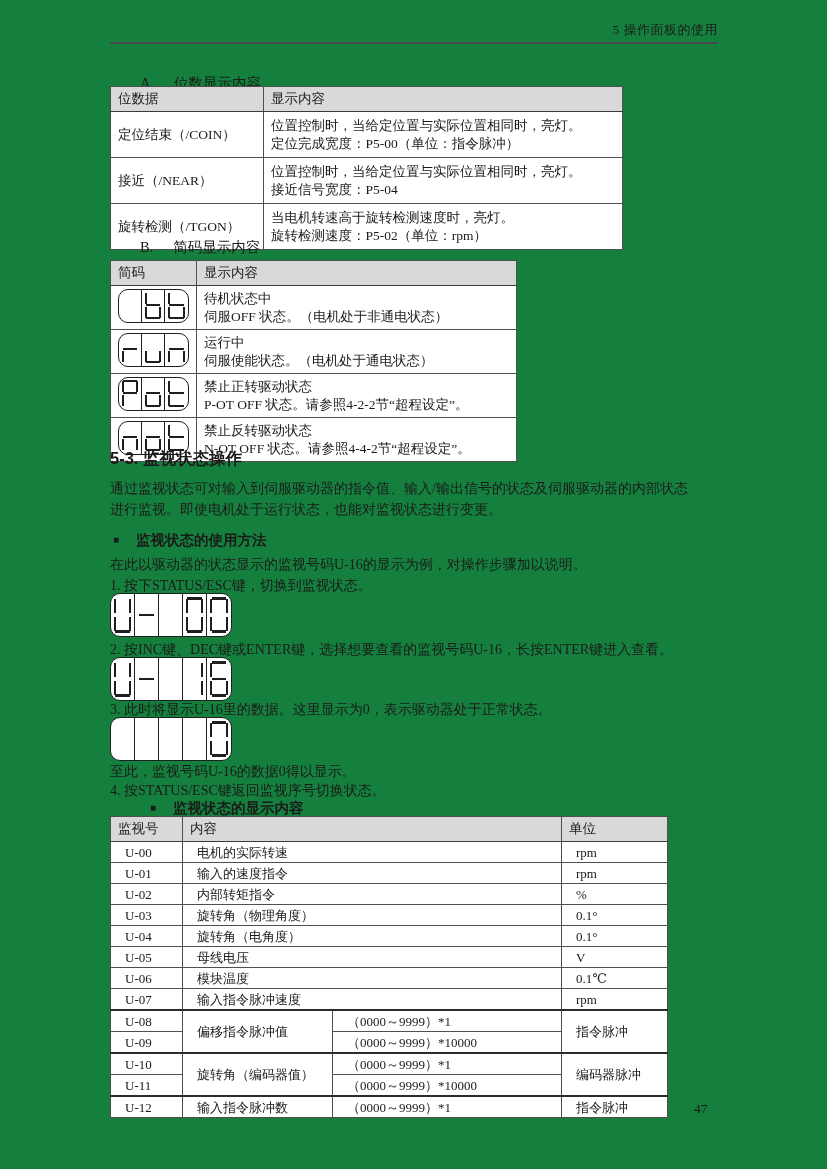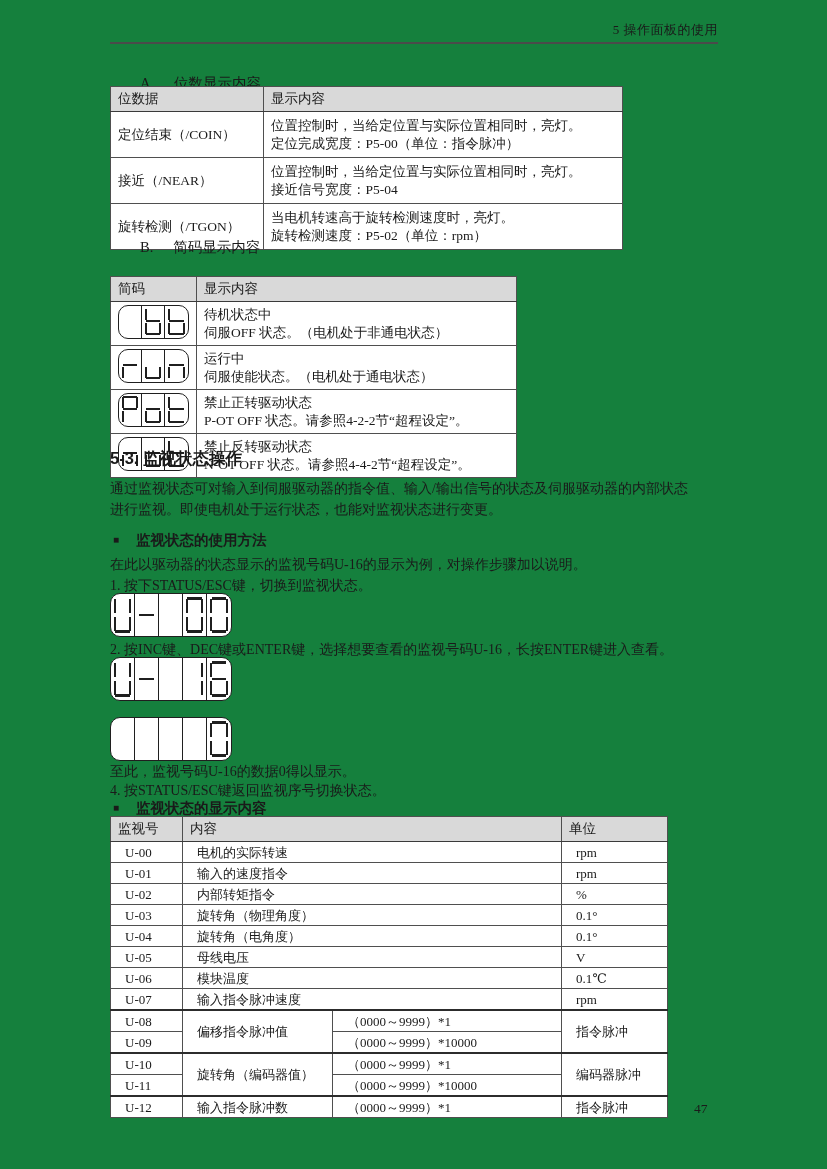--- a/index.html
+++ b/index.html
@@ -106,21 +106,21 @@
         <div class="cellline">旋转检测速度：P5-02（单位：rpm）</div>
       </td>
     </tr>
   </tbody>
     </table>
 
   <div class="abs letter-head" style="top:238px;">
     <span class="lbl">B.</span><span>简码显示内容</span>
   </div>
 
-  <table class="tbl" id="tableB" style="top:276px;left:110px;width:407px;">
+  <table class="tbl" id="tableB" style="top:260px;left:110px;width:407px;">
     <colgroup>
         <col style="width:86px">
         <col>
       </colgroup>
     <tbody>
         <tr>
       <th>简码</th>
       <th>显示内容</th>
     </tr>
     <tr style="height:44px;">
@@ -287,39 +287,40 @@
       <span class="cell">
         <span class="seg seg-a"></span>
         <span class="seg seg-c"></span>
         <span class="seg seg-d"></span>
         <span class="seg seg-e"></span>
         <span class="seg seg-f"></span>
         <span class="seg seg-g"></span>
       </span>
     </span>
 
+  <div class="abs bodyline" style="top:701px;">3. 此时将显示U-16里的数据。这里显示为0，表示驱动器处于正常状态。</div>
   <span class="abs ssd ssd-step" style="top:717px;left:110px;">
       <span class="cell"></span>
       <span class="cell"></span>
       <span class="cell"></span>
       <span class="cell"></span>
       <span class="cell">
         <span class="seg seg-a"></span>
         <span class="seg seg-b"></span>
         <span class="seg seg-c"></span>
         <span class="seg seg-d"></span>
         <span class="seg seg-e"></span>
         <span class="seg seg-f"></span>
       </span>
     </span>
 
   <div class="abs bodyline" style="top:763px;">至此，监视号码U-16的数据0得以显示。</div>
   <div class="abs bodyline" style="top:782px;">4. 按STATUS/ESC键返回监视序号切换状态。</div>
 
-  <div class="abs sq-head" style="top:799px;">
+  <div class="abs sq-head" style="top:799px;margin-left:37px;">
     <span class="sq">■</span><span>监视状态的显示内容</span>
   </div>
 
   <table class="tbl" id="monitor-table" style="top:816px;left:110px;width:557px;">
     <colgroup>
         <col style="width:72px">
         <col style="width:150px">
         <col style="width:229px">
         <col style="width:106px">
       </colgroup>

